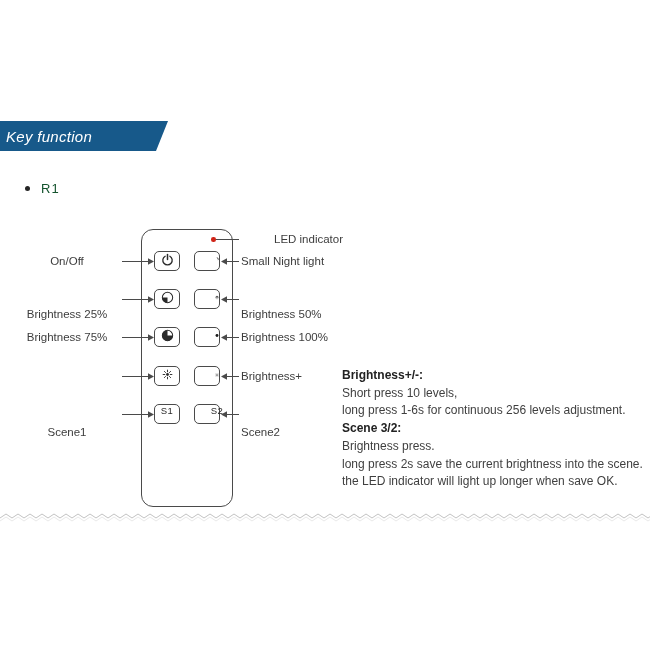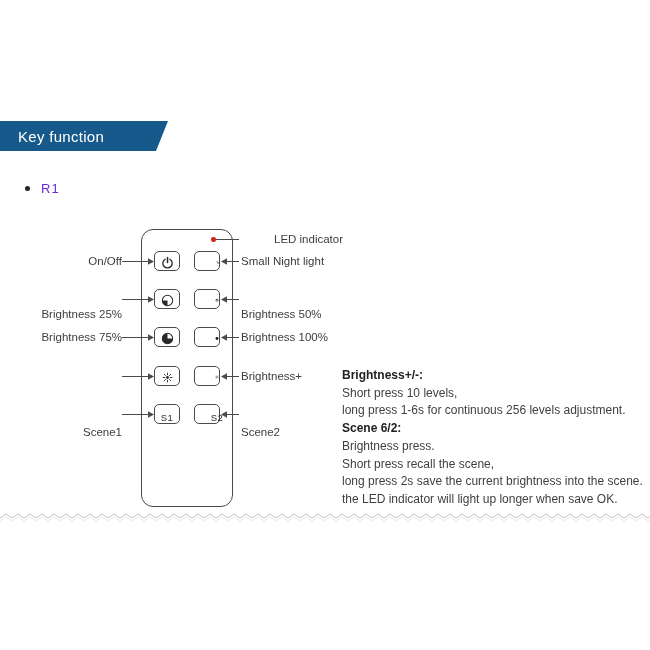--- a/index.html
+++ b/index.html
@@ -3,41 +3,41 @@
 <meta charset="utf-8">
 <style>
   * { margin:0; padding:0; box-sizing:border-box; }
   html,body { background:#ffffff; }
   body { font-family:"Liberation Sans", sans-serif; }
   .page { position:relative; width:650px; height:650px; background:#fff; overflow:hidden; }
 
   .banner { position:absolute; left:0; top:121px; width:168px; height:30px;
             background:#17598a; clip-path:polygon(0 0, 168px 0, 156px 100%, 0 100%);
             display:flex; align-items:center; }
-  .banner-title { color:#ffffff; font-size:15px; padding-left:18px; letter-spacing:.3px; }
+  .banner-title { color:#ffffff; font-size:15px; padding-left:6px; letter-spacing:.3px;font-style:italic; }
 
   .bullet-line { position:absolute; left:25px; top:181px; display:flex; align-items:center;
-                 font-size:13px; color:#6d28d9; }
+                 font-size:13px; color:#14532d; }
   .bullet-dot { width:5px; height:5px; border-radius:50%; background:#252525; margin-right:11px; }
   .model { margin-right:16px; letter-spacing:1px; }
 
   .remote { position:absolute; left:141px; top:229px; width:92px; height:278px;
             border:1.5px solid #4a4a4a; border-radius:12px; background:#fff; }
   .led { position:absolute; left:69px; top:7px; width:4.5px; height:4.5px;
          border-radius:50%; background:#d02418; }
 
   .btn { position:absolute; width:26px; height:20px; border:1.2px solid #4a4a4a;
-         border-radius:5px; background:#fff; display:flex; align-items:flex-end; justify-content:center; }
+         border-radius:5px; background:#fff; display:flex; align-items:flex-start; justify-content:center; }
   .colA { left:12px; } .colB { left:52px;padding-left:20px; }
   .r1 { top:21px; } .r2 { top:59px; } .r3 { top:97px; } .r4 { top:136px; } .r5 { top:174px; }
   .btn svg { display:block; }
   .btn-txt { font-size:9.5px; color:#2a2a2a; letter-spacing:.4px; }
 
   .lbl { position:absolute; font-size:11.5px; color:#3d3d3d; height:16px; line-height:16px; white-space:nowrap; }
-  .lbl-left  { left:0; width:122px; text-align:right;padding-left:12px; }
+  .lbl-left  { left:0; width:122px; text-align:center;padding-left:12px; }
   .lbl-right { left:241px; }
   .t-led { top:231px;margin-left:33px; } .t1 { top:253px; } .t2 { top:306px; } .t3 { top:329px; }
   .t4 { top:368px; } .t5 { top:424px; }
 
   .leaders, .torn { position:absolute; left:0; top:0; pointer-events:none; }
   .leaders line { stroke:#4a4a4a; stroke-width:1; }
   .leaders polygon { fill:#4a4a4a; }
 
   .notes { position:absolute; left:342px; top:367px; width:306px;
            font-size:12px; line-height:17.7px; color:#3f3f3f; }
@@ -155,23 +155,22 @@
     <line x1="227" y1="376.5" x2="239" y2="376.5"></line>
       <polygon points="221,376.5 227,373.3 227,379.7"></polygon>
     <line x1="227" y1="414.5" x2="239" y2="414.5"></line>
       <polygon points="221,414.5 227,411.3 227,417.7"></polygon>
   </svg>
 
   <div class="notes">
     <div class="bold">Brightness+/-:</div>
     <div>Short press 10 levels,</div>
     <div>long press 1-6s for continuous 256 levels adjustment.</div>
-    <div class="bold">Scene 6/2:</div>
+    <div class="bold">Scene 3/2:</div>
     <div>Brightness press.</div>
-    <div>Short press recall the scene,</div>
     <div>long press 2s save the current brightness into the scene.</div>
     <div>the LED indicator will light up longer when save OK.</div>
   </div>
 
   <svg class="torn" width="650" height="650">
     <path class="torn-path" stroke="#c3c3c3" stroke-width="1" fill="none" d="M-6 514 l6 4 l6 -4 l6 4 l6 -4 l6 4 l6 -4 l6 4 l6 -4 l6 4 l6 -4 l6 4 l6 -4 l6 4 l6 -4 l6 4 l6 -4 l6 4 l6 -4 l6 4 l6 -4 l6 4 l6 -4 l6 4 l6 -4 l6 4 l6 -4 l6 4 l6 -4 l6 4 l6 -4 l6 4 l6 -4 l6 4 l6 -4 l6 4 l6 -4 l6 4 l6 -4 l6 4 l6 -4 l6 4 l6 -4 l6 4 l6 -4 l6 4 l6 -4 l6 4 l6 -4 l6 4 l6 -4 l6 4 l6 -4 l6 4 l6 -4 l6 4 l6 -4 l6 4 l6 -4 l6 4 l6 -4 l6 4 l6 -4 l6 4 l6 -4 l6 4 l6 -4 l6 4 l6 -4 l6 4 l6 -4 l6 4 l6 -4 l6 4 l6 -4 l6 4 l6 -4 l6 4 l6 -4 l6 4 l6 -4 l6 4 l6 -4 l6 4 l6 -4 l6 4 l6 -4 l6 4 l6 -4 l6 4 l6 -4 l6 4 l6 -4 l6 4 l6 -4 l6 4 l6 -4 l6 4 l6 -4 l6 4 l6 -4 l6 4 l6 -4 l6 4 l6 -4 l6 4 l6 -4 l6 4 l6 -4 l6 4 l6 -4 l6 4 l6 -4"></path>
     <path class="torn-path" stroke="#e9e9e9" stroke-width="1" fill="none" transform="translate(0,3)" d="M-6 514 l6 4 l6 -4 l6 4 l6 -4 l6 4 l6 -4 l6 4 l6 -4 l6 4 l6 -4 l6 4 l6 -4 l6 4 l6 -4 l6 4 l6 -4 l6 4 l6 -4 l6 4 l6 -4 l6 4 l6 -4 l6 4 l6 -4 l6 4 l6 -4 l6 4 l6 -4 l6 4 l6 -4 l6 4 l6 -4 l6 4 l6 -4 l6 4 l6 -4 l6 4 l6 -4 l6 4 l6 -4 l6 4 l6 -4 l6 4 l6 -4 l6 4 l6 -4 l6 4 l6 -4 l6 4 l6 -4 l6 4 l6 -4 l6 4 l6 -4 l6 4 l6 -4 l6 4 l6 -4 l6 4 l6 -4 l6 4 l6 -4 l6 4 l6 -4 l6 4 l6 -4 l6 4 l6 -4 l6 4 l6 -4 l6 4 l6 -4 l6 4 l6 -4 l6 4 l6 -4 l6 4 l6 -4 l6 4 l6 -4 l6 4 l6 -4 l6 4 l6 -4 l6 4 l6 -4 l6 4 l6 -4 l6 4 l6 -4 l6 4 l6 -4 l6 4 l6 -4 l6 4 l6 -4 l6 4 l6 -4 l6 4 l6 -4 l6 4 l6 -4 l6 4 l6 -4 l6 4 l6 -4 l6 4 l6 -4 l6 4 l6 -4 l6 4 l6 -4"></path>
   </svg>
 
 </div>

